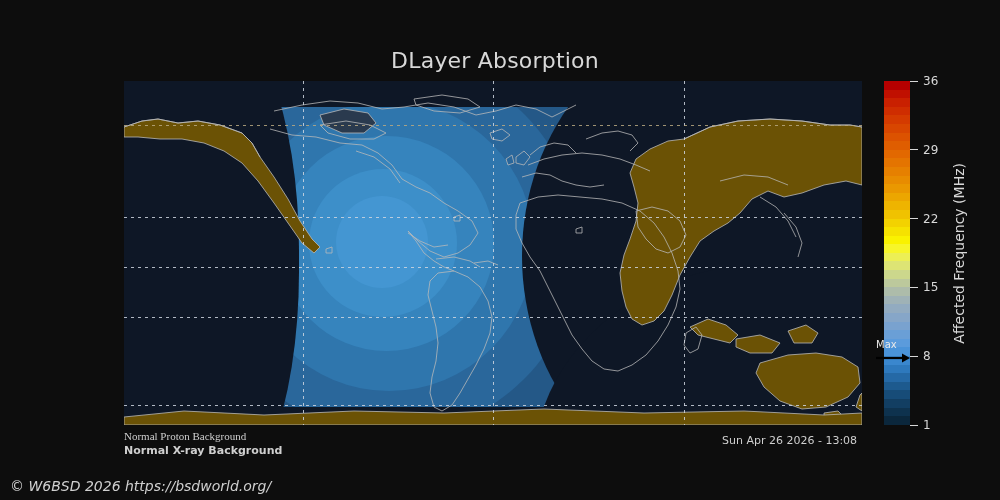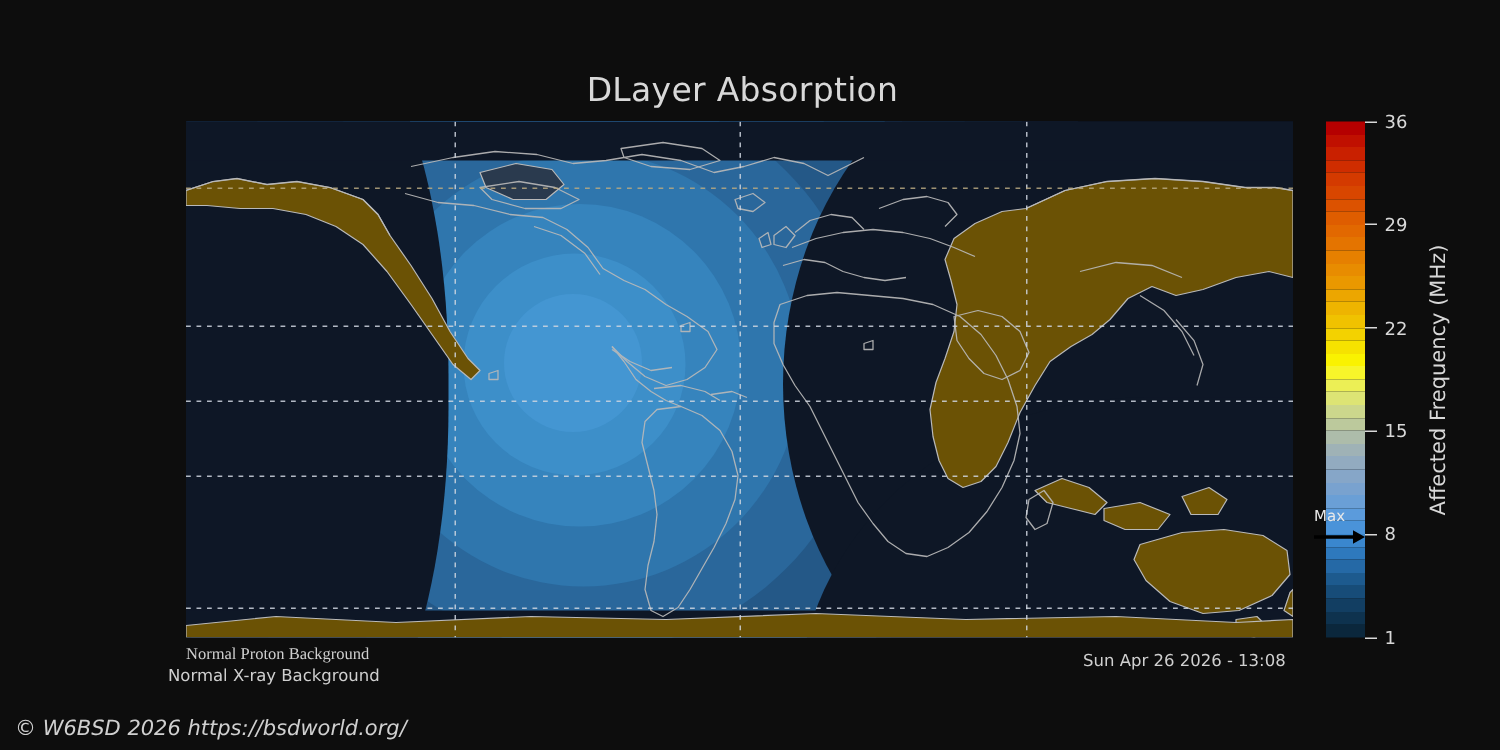--- a/index.html
+++ b/index.html
@@ -44,21 +44,21 @@
                 color:#d8d8d8;font-size:14px;white-space:nowrap;}
 
   
   #maxmark{position:absolute;left:862px;top:339px;width:60px;height:26px;}
   #maxmark .mtxt{position:absolute;left:14px;top:0px;color:#e8e8e8;font-size:10px;}
   #maxmark .arrow{position:absolute;left:14px;top:14px;width:34px;height:10px;}
 
   
   .foot{position:absolute;color:#cfcfcf;font-size:11px;}
   #f1{left:124px;top:430px;font-family:Liberation Serif, serif;}
-  #f2{left:112px;top:444px;}
+  #f2{left:124px;top:444px;font-weight:bold;}
   #f3{left:722px;top:434px;}
   #copy{position:absolute;left:10px;top:478px;color:#d0d0d0;font-size:14px;
         font-style:italic;}
 </style>
 </head>
 <body>
 
 <div id="root">
 
   <div id="title">DLayer Absorption</div>

